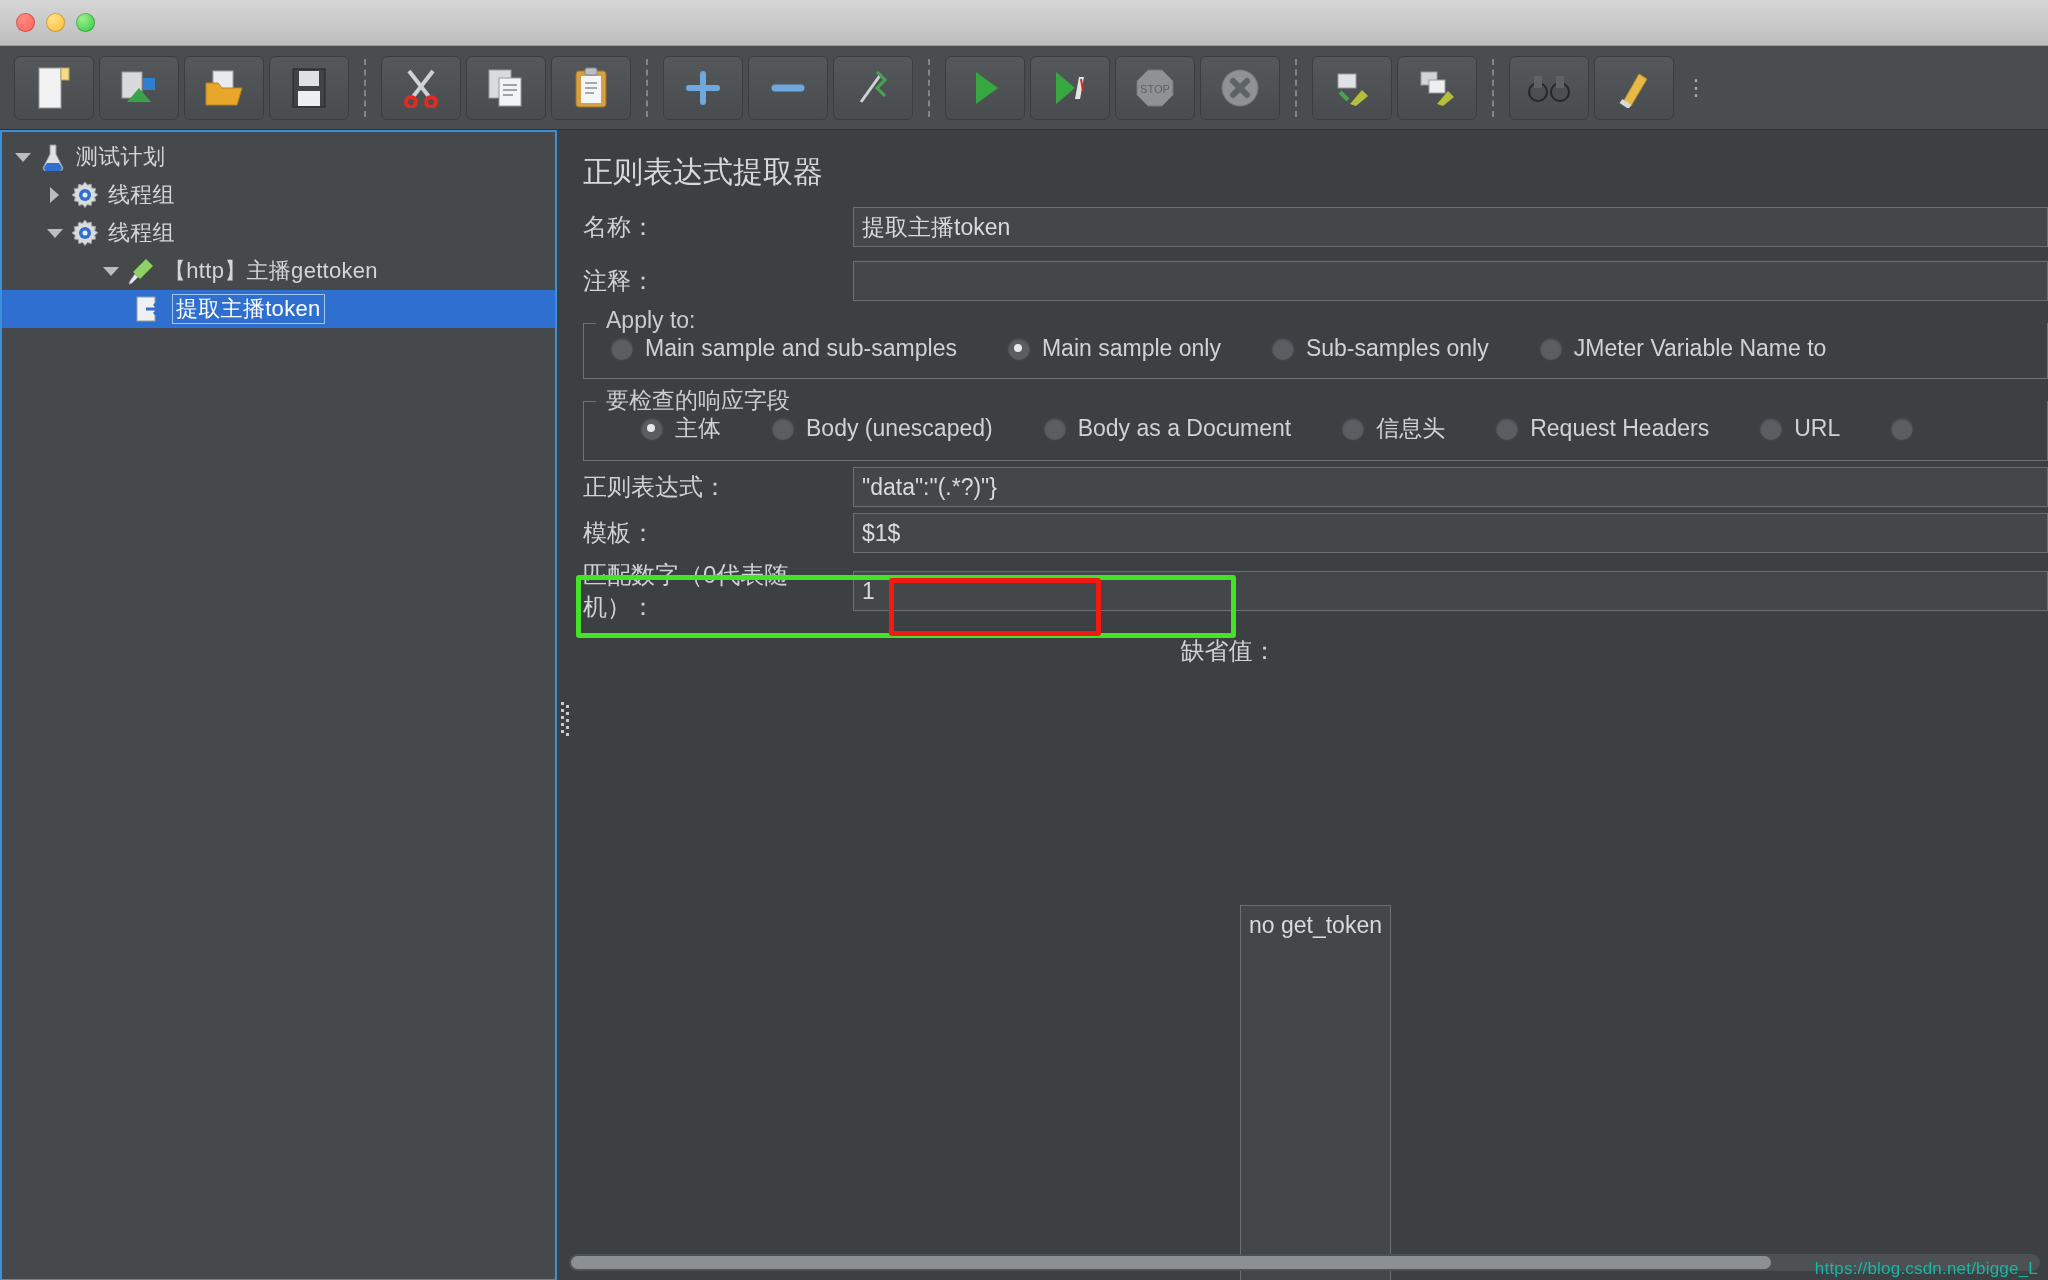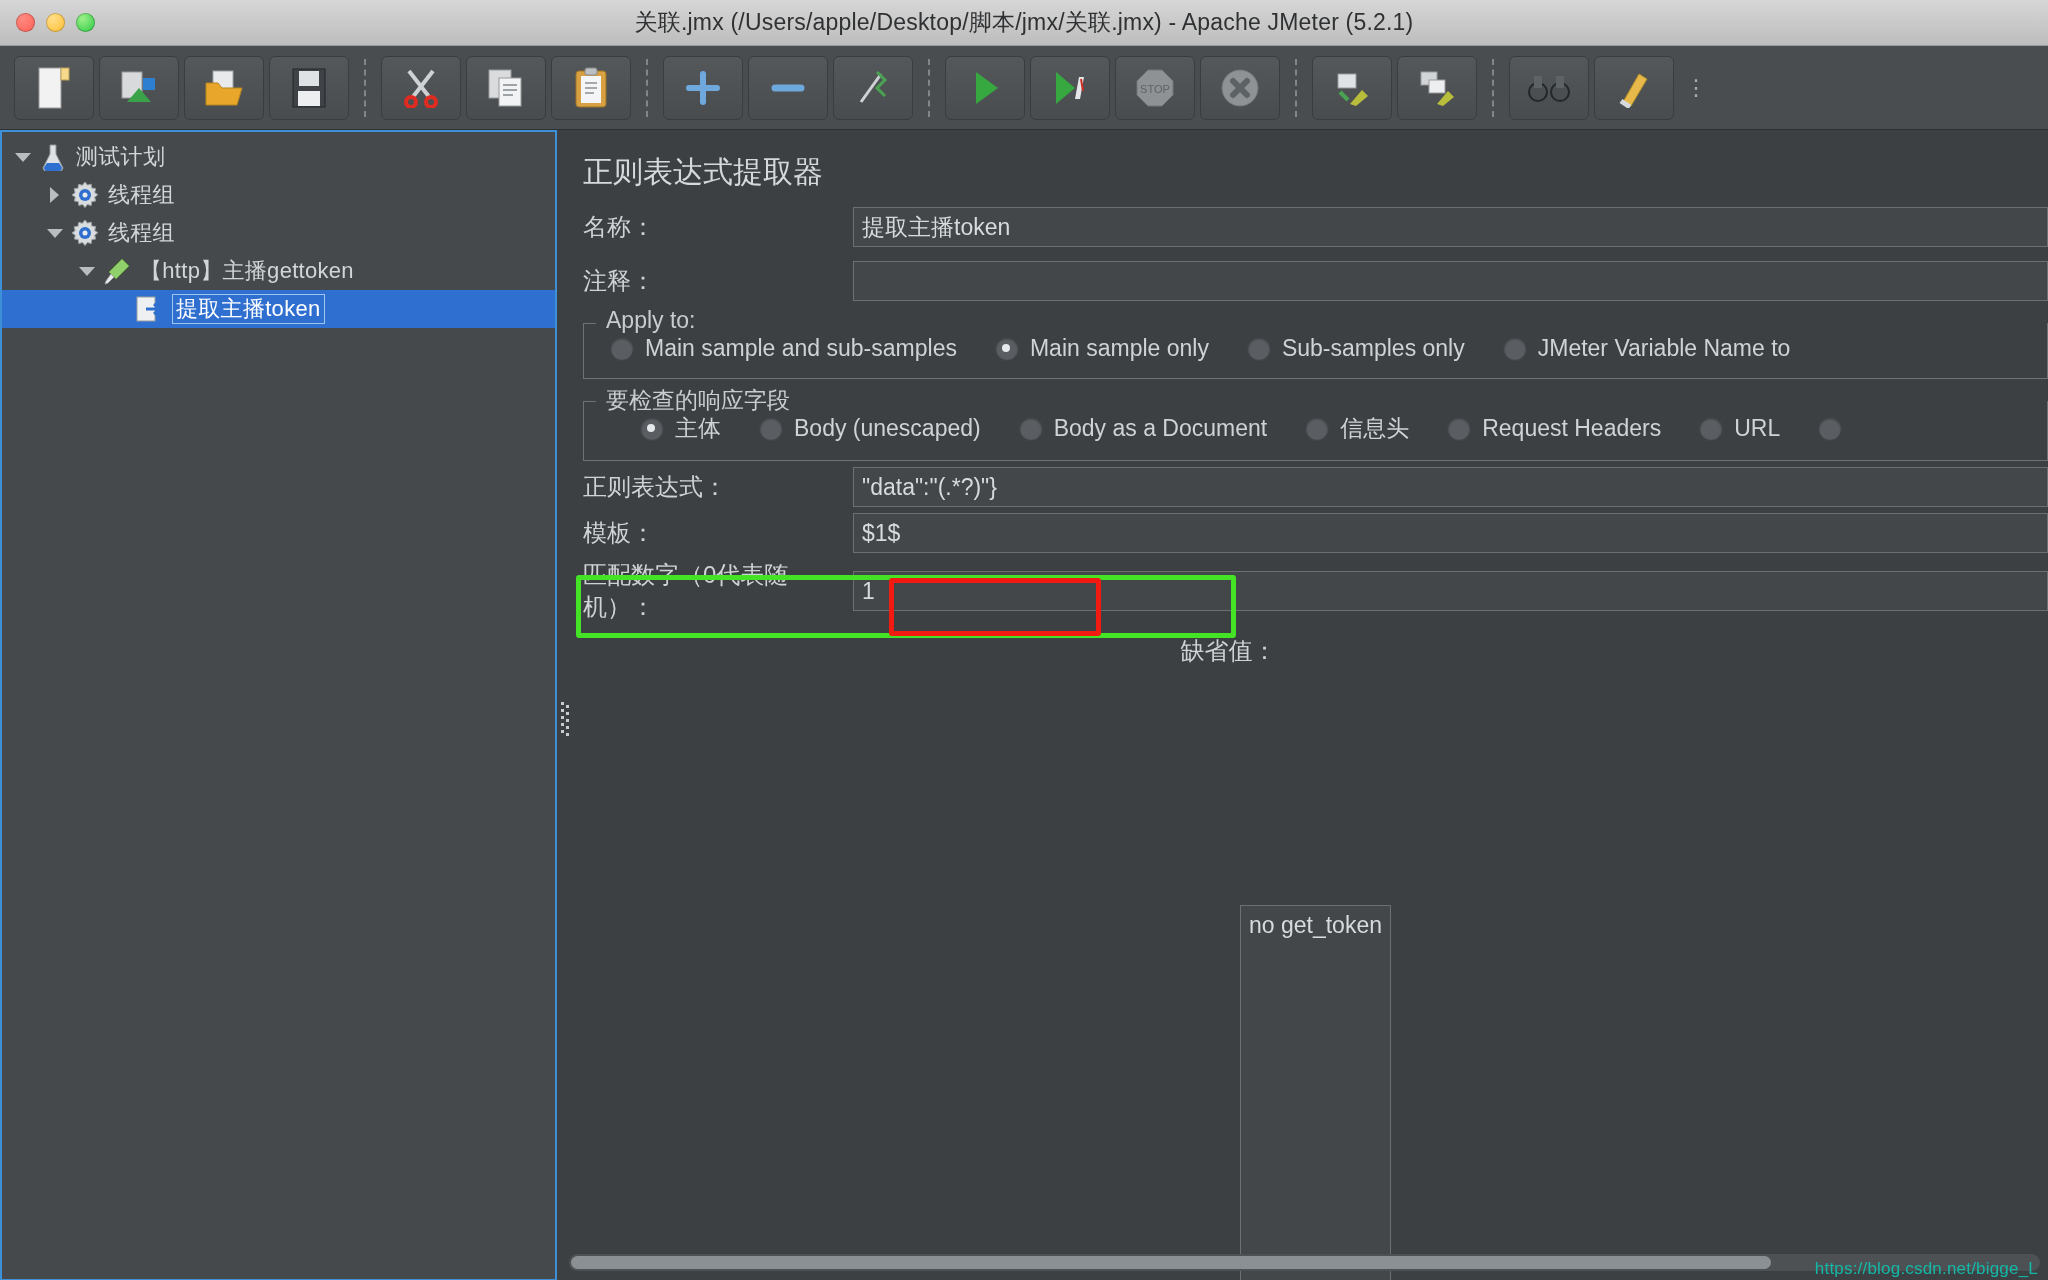--- a/index.html
+++ b/index.html
@@ -146,21 +146,21 @@
   .twisty.none::after { content: none; }
   .tico {
     width: 30px; height: 30px;
     flex: 0 0 30px;
     margin-right: 8px;
     display: flex; align-items: center; justify-content: center;
   }
   .tree-label { letter-spacing: .3px; }
   .ind1 { }
   .ind2 { padding-left: 42px; }
-  .ind3 { padding-left: 74px; }
+  .ind3 { padding-left: 98px; }
   .ind4 { padding-left: 106px; }
 
   
   .main-pane {
     flex: 1 1 auto;
     position: relative;
     background: #3c4043;
     overflow: hidden;
   }
   .panel-title {
@@ -220,21 +220,21 @@
     left: 14px;
     background: #3c4043;
     padding: 0 8px;
     font-size: 23px;
     color: #c9cccf;
     white-space: nowrap;
   }
   .radio-row {
     display: flex;
     align-items: center;
-    gap: 4px;
+    gap: 16px;
     padding: 0 0 0 26px;
     white-space: nowrap;
   }
   .radio-item {
     display: flex;
     align-items: center;
     margin-right: 34px;
     font-size: 23px;
     color: #d0d3d5;
   }
@@ -321,21 +321,20 @@
 </style>
 </head>
 <body>
 
 <div class="titlebar">
   <div class="traffic">
     <span class="light red"></span>
     <span class="light yellow"></span>
     <span class="light green"></span>
   </div>
-  <div class="title-text">关联.jmx (/Users/apple/Desktop/脚本/jmx/关联.jmx) - Apache JMeter (5.2.1)</div>
 </div>
 
 <div class="toolbar">
 
   <div class="tbtn">
     <span>
       <svg width="34" height="42" viewBox="0 0 34 42">
         <rect x="2" y="1" width="22" height="40" fill="#f2f2f2" stroke="#9a9a9a"></rect>
         <rect x="24" y="1" width="8" height="12" fill="#f6d98a" stroke="#b9a05a"></rect>
       </svg>

